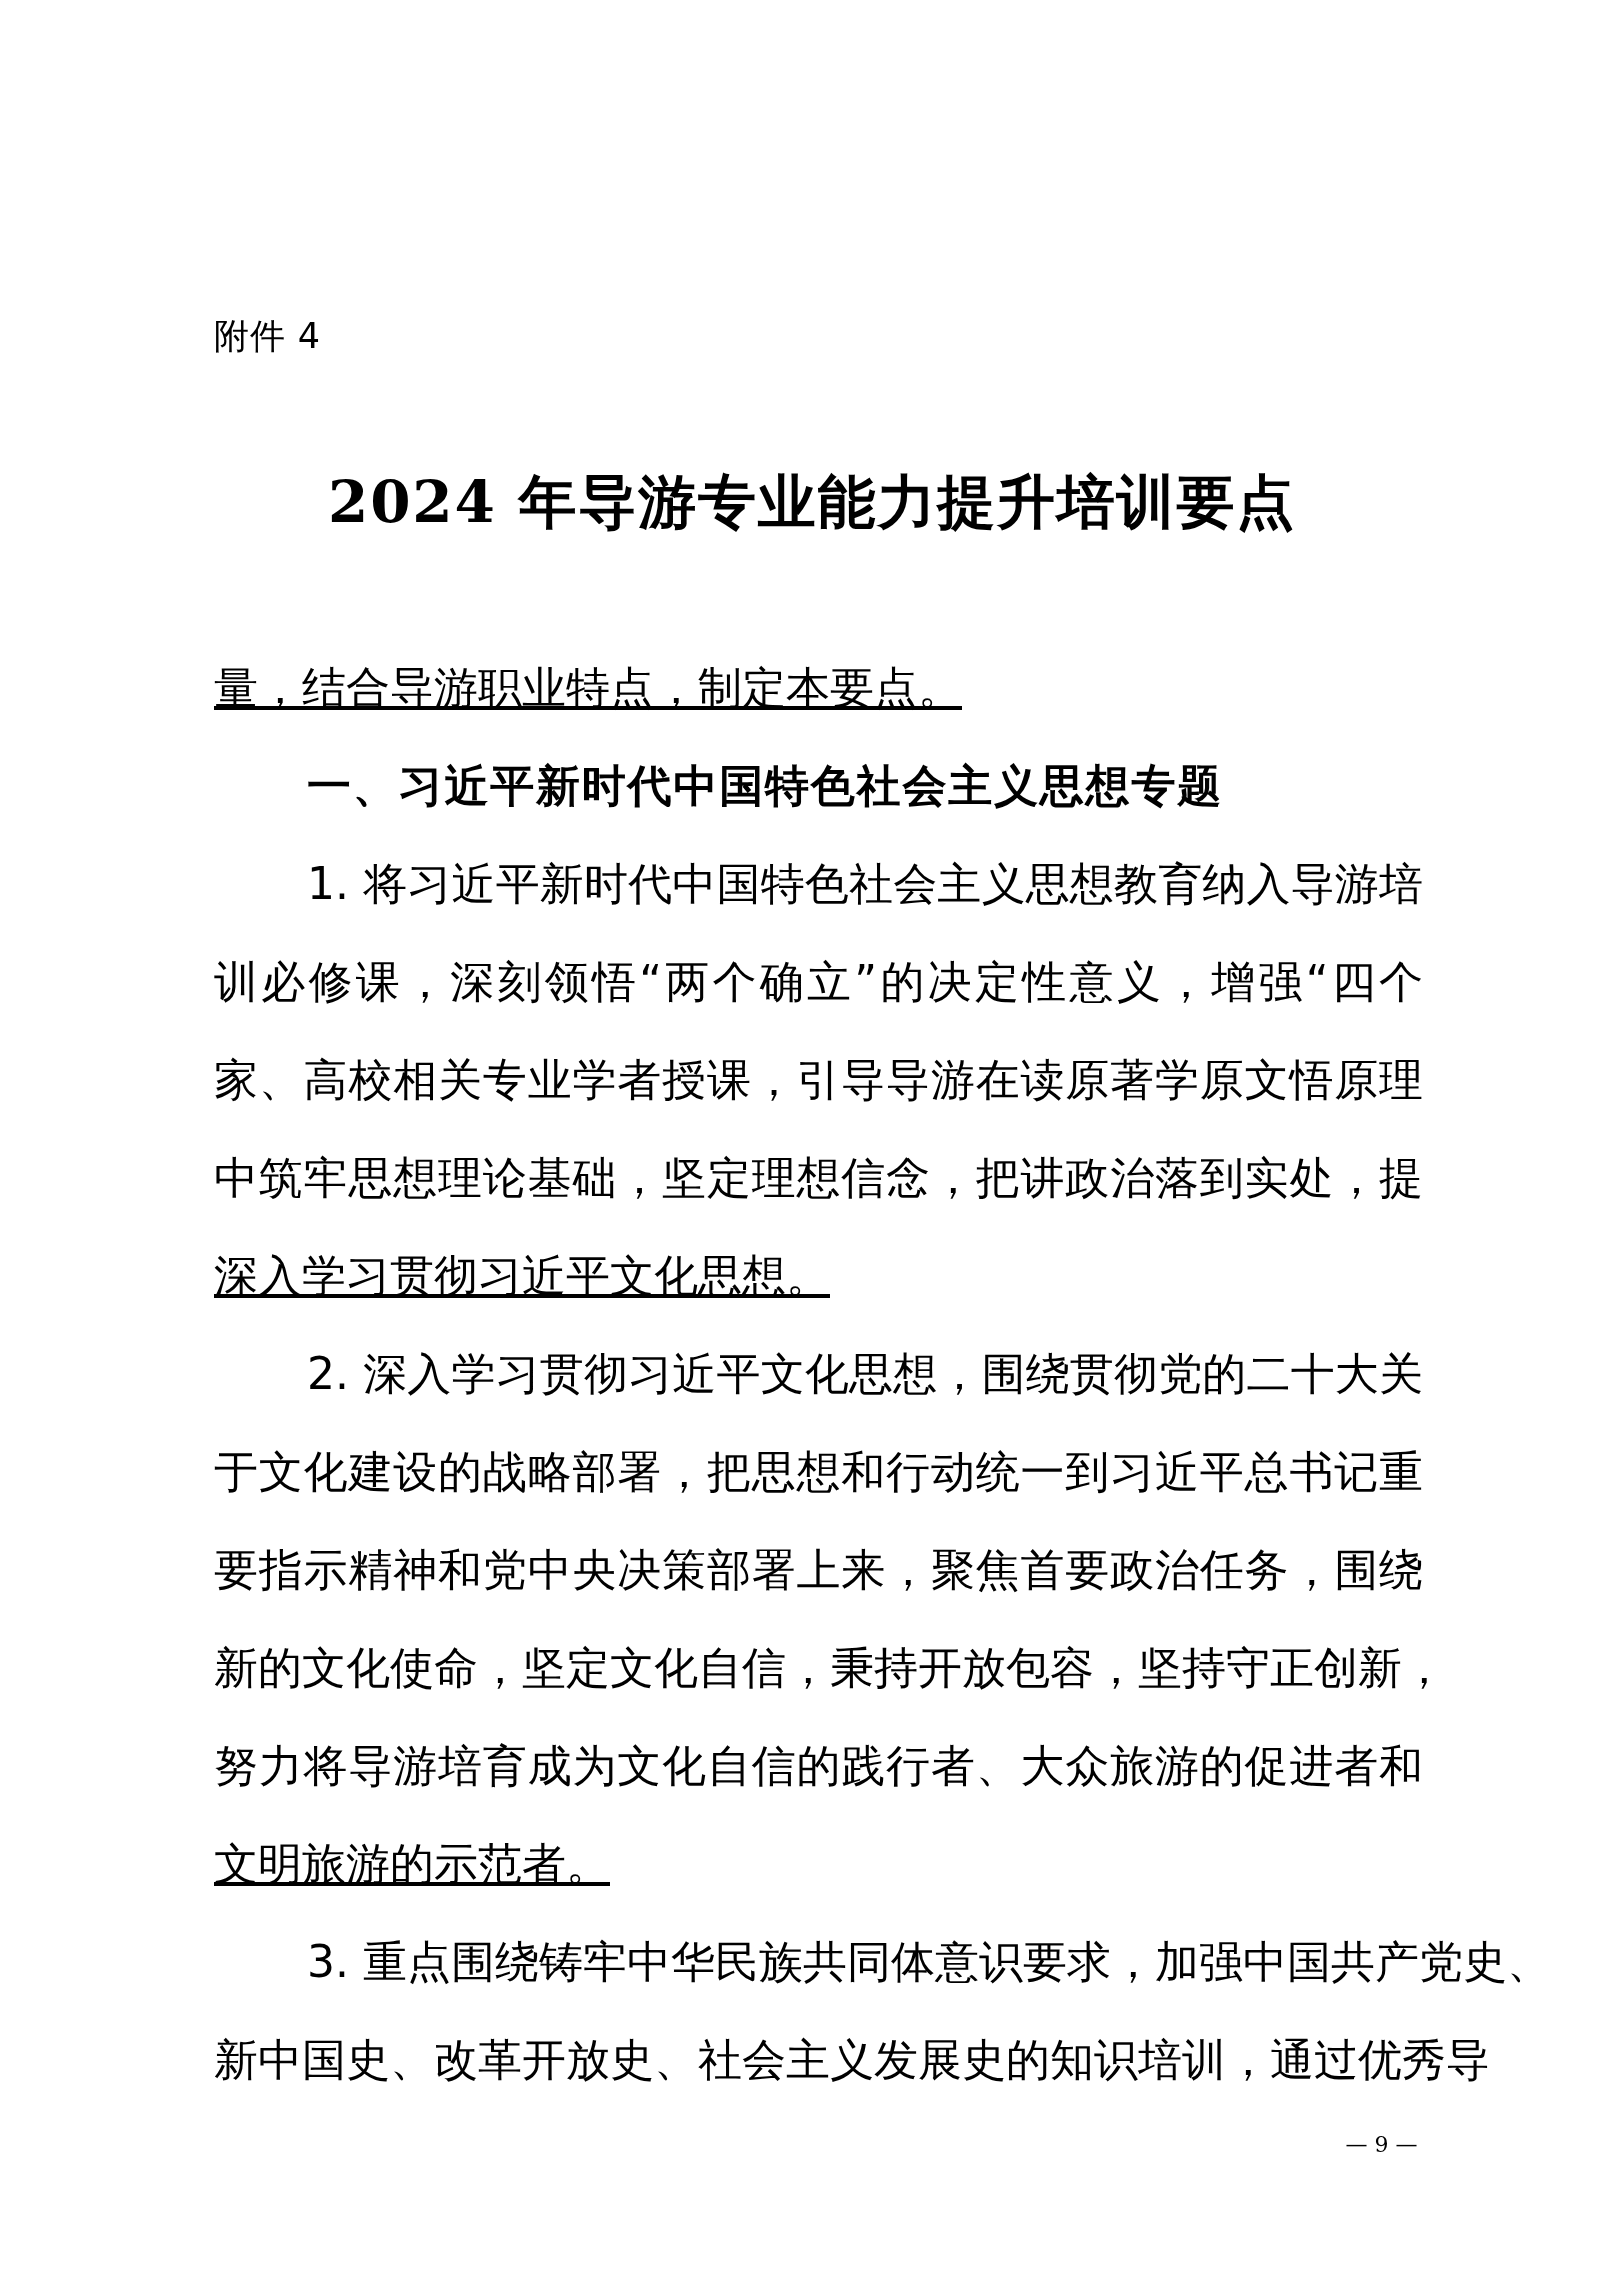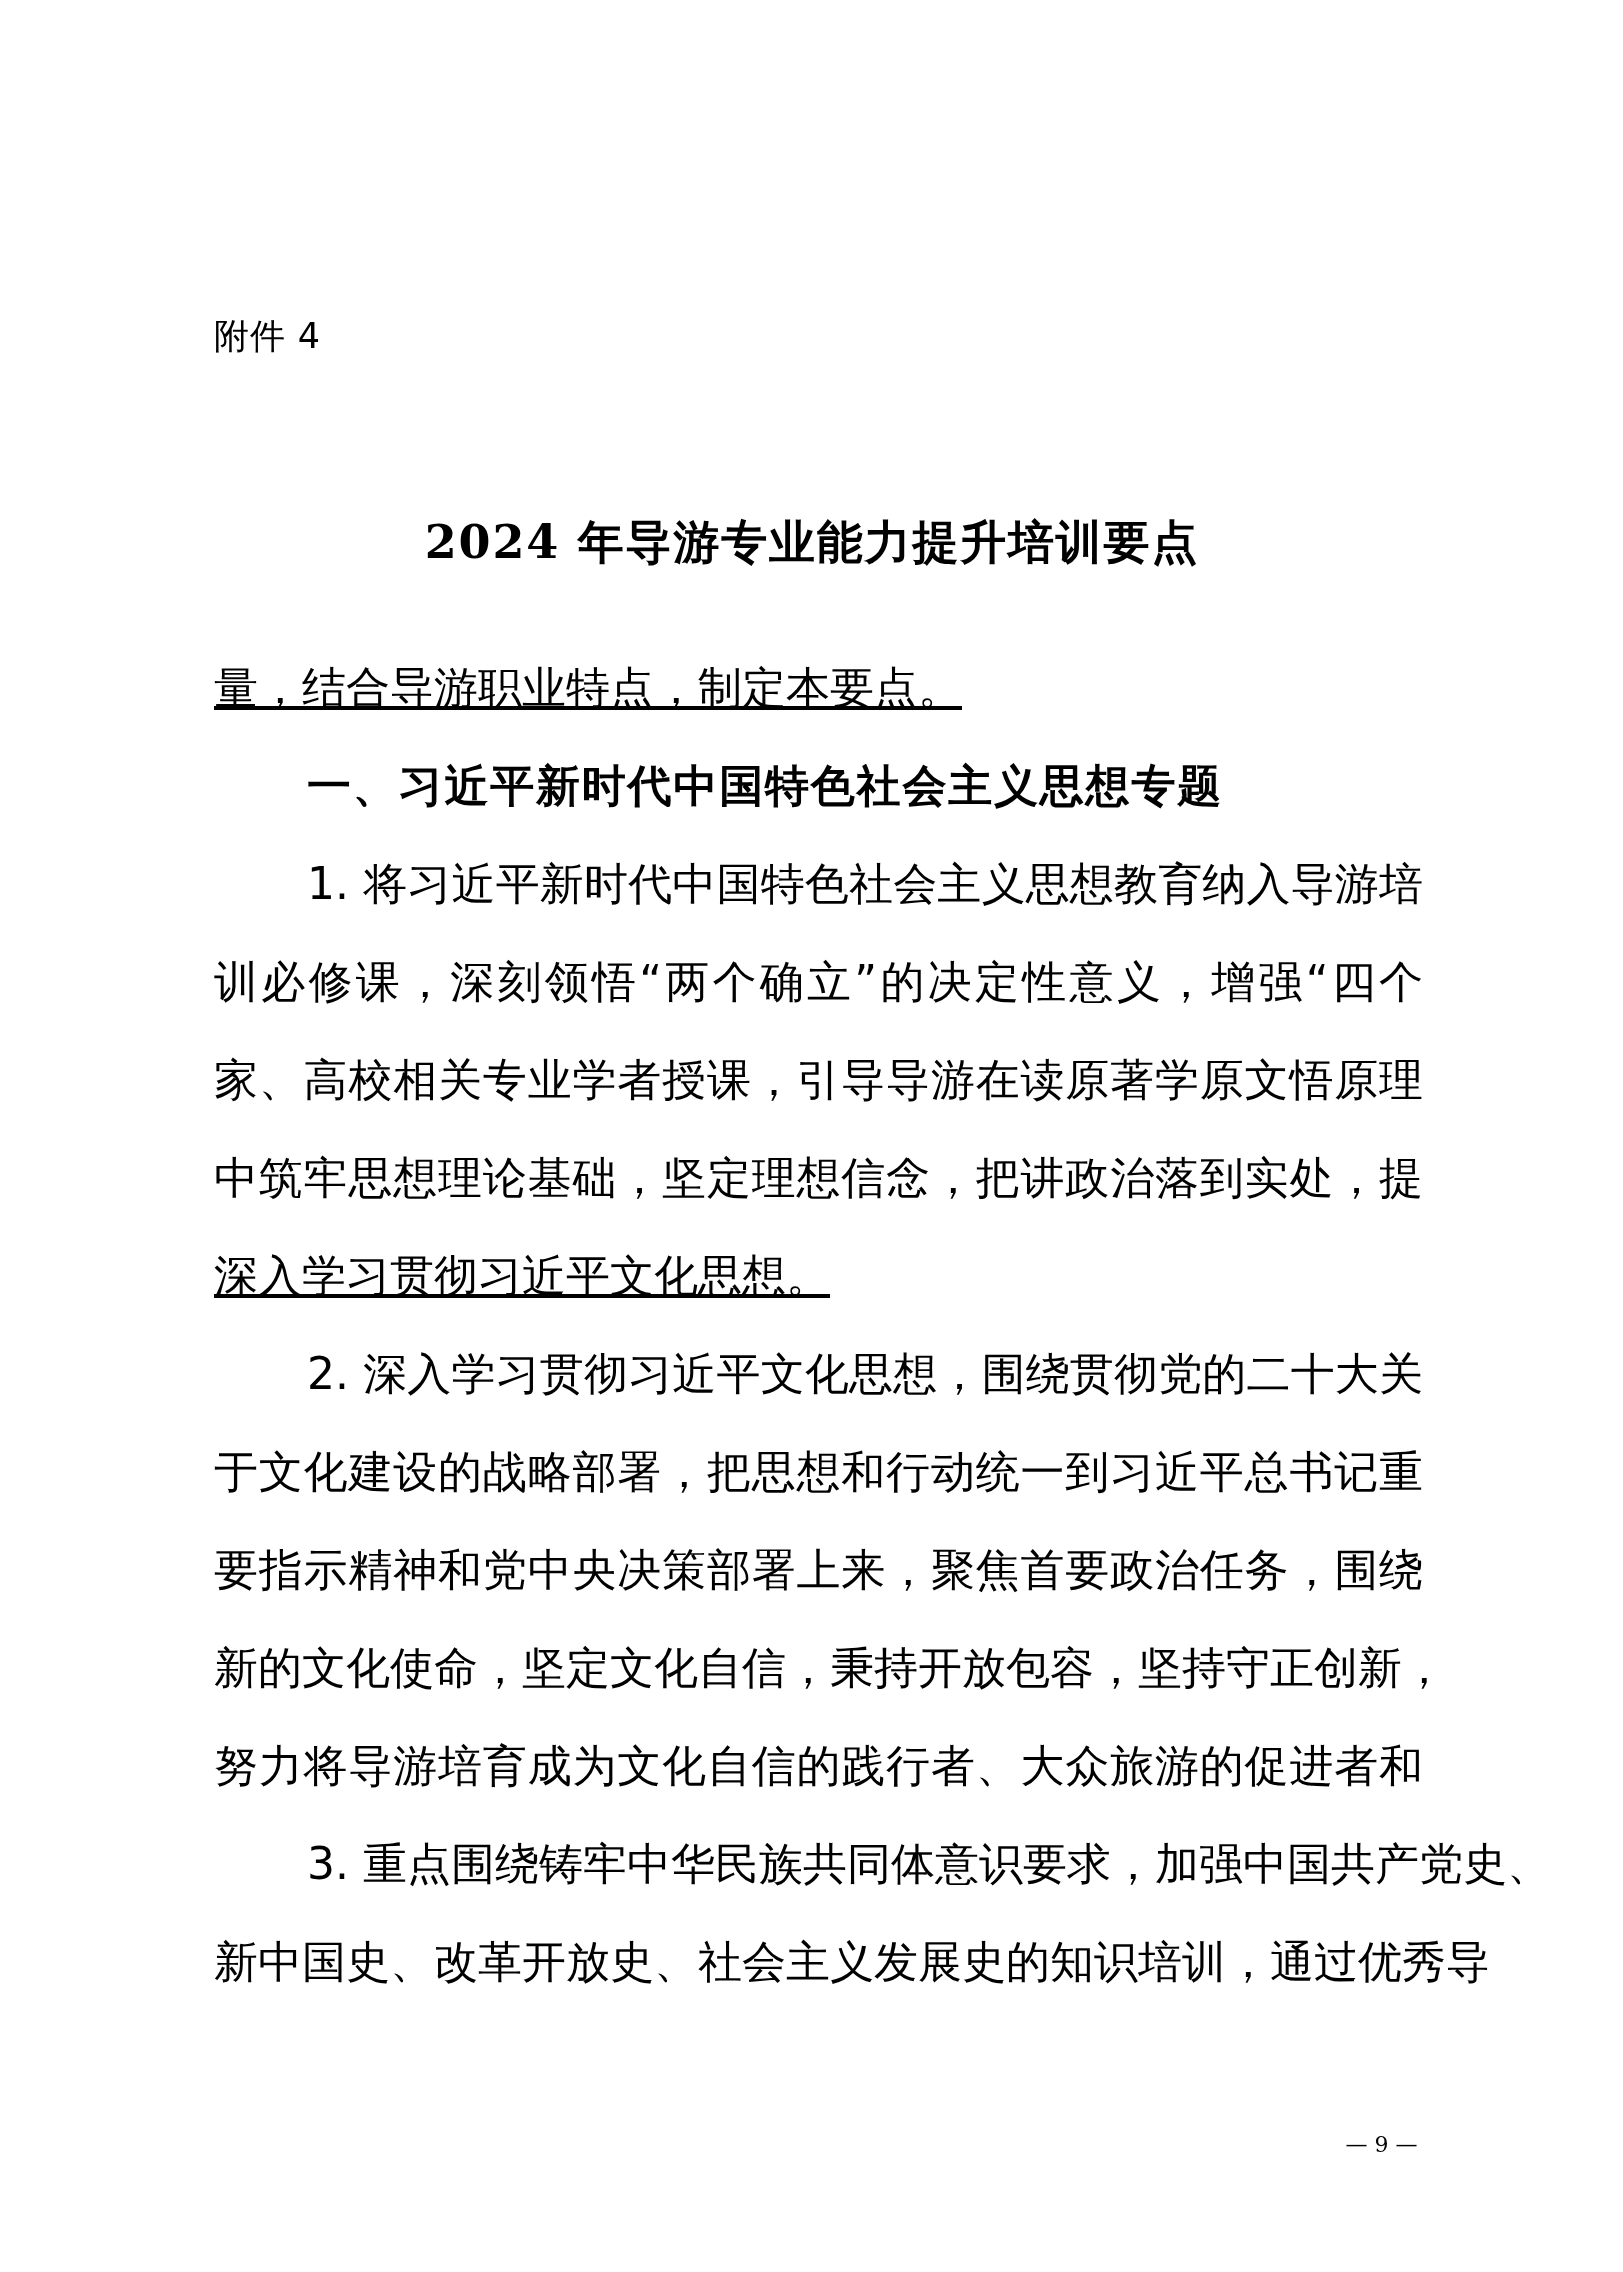--- a/index.html
+++ b/index.html
@@ -32,25 +32,24 @@
       white-space: nowrap;
     }
     .doc-title {
       position: absolute;
       left: 0;
       top: 468px;
       width: 1624px;
       text-align: center;
       font-family: "DejaVu Serif", "Liberation Serif", serif;
       font-weight: bold;
-      font-size: 46px;
+      font-size: 58px;
       line-height: 68px;
       letter-spacing: 1.8px;
       white-space: nowrap;
-      margin-top: 40px;
     }
     .body {
       position: absolute;
       left: 214px;
       top: 639px;
       width: 1209px;
     }
     .line {
       position: relative;
       height: 98px;
@@ -111,20 +110,21 @@
       <div class="line">中筑牢思想理论基础，坚定理想信念，把讲政治落到实处，提</div>
       <div class="line last">深入学习贯彻习近平文化思想。</div>
     </div>
 
     <div>
       <div class="line indent">2. 深入学习贯彻习近平文化思想，围绕贯彻党的二十大关</div>
       <div class="line">于文化建设的战略部署，把思想和行动统一到习近平总书记重</div>
       <div class="line">要指示精神和党中央决策部署上来，聚焦首要政治任务，围绕</div>
       <div class="line">新的文化使命，坚定文化自信，秉持开放包容，坚持守正创新，</div>
       <div class="line">努力将导游培育成为文化自信的践行者、大众旅游的促进者和</div>
+      <div class="line last">文明旅游的示范者。</div>
     </div>
 
     <div>
       <div class="line indent">3. 重点围绕铸牢中华民族共同体意识要求，加强中国共产党史、</div>
       <div class="line">新中国史、改革开放史、社会主义发展史的知识培训，通过优秀导</div>
     </div>
 
   </div>
 
   <div class="page-number">— 9 —</div>

